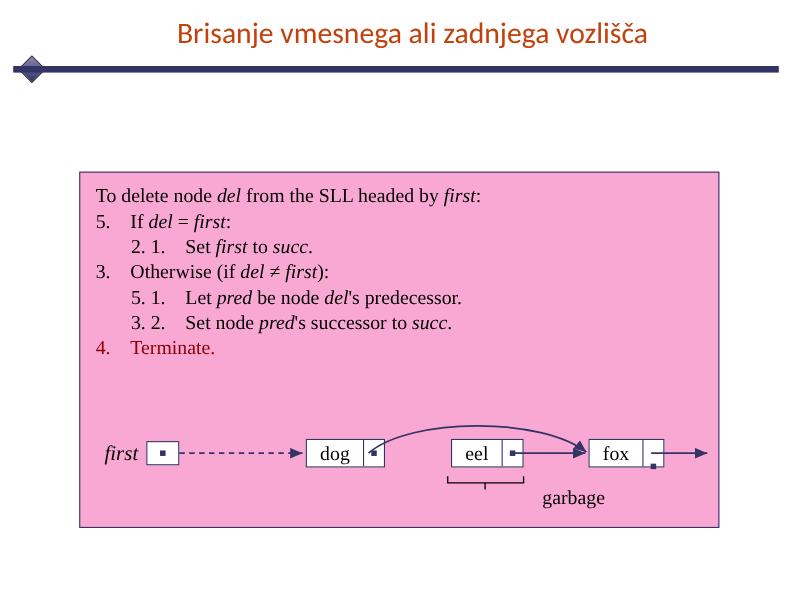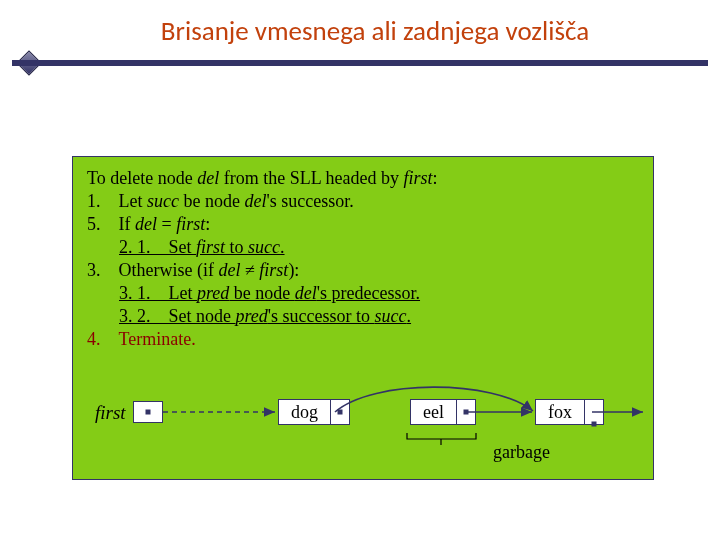--- a/index.html
+++ b/index.html
@@ -37,31 +37,31 @@
     transform: rotate(45deg);
     background: linear-gradient(135deg, #8888aa 0%, #333366 100%);
     border: 1px solid #222244;
   }
   .content-box {
     position: absolute;
     left: 72px;
     top: 156px;
     width: 582px;
     height: 324px;
-    background: #84cc16;
+    background: #f9a8d4;
     border: 1.5px solid #333366;
     padding: 10px 14px 8px 14px;
     font-family: "Times New Roman", serif;
     font-size: 18px;
     line-height: 1.28;
     color: #000;
   }
   .content-box .numlist { margin-left: 0; }
   .content-box .numitem { margin-left: 0; }
-  .content-box .subitem { margin-left: 32px; text-decoration: underline; }
+  .content-box .subitem { margin-left: 32px; }
   .term { color: #8b0000; }
   .i { font-style: italic; }
   .diagram {
     position: absolute;
     left: 0;
     bottom: 4px;
     width: 100%;
     height: 104px;
   }
   .first-label {
@@ -139,33 +139,30 @@
   <div class="title-bullet"></div>
   <div class="title-rule"></div>
 </div>
 
 <div class="content-box">
   <div class="numlist">
     <div class="numitem">
       <span>To delete node </span><span class="i">del</span><span> from the SLL headed by </span><span class="i">first</span><span>:</span>
     </div>
     <div class="numitem">
-      <span>1. Let </span><span class="i">succ</span><span> be node </span><span class="i">del</span><span>'s successor.</span>
-    </div>
-    <div class="numitem">
       <span>5. If </span><span class="i">del</span><span> = </span><span class="i">first</span><span>:</span>
     </div>
     <div class="subitem">
       <span>2. 1. Set </span><span class="i">first</span><span> to </span><span class="i">succ</span><span>.</span>
     </div>
     <div class="numitem">
       <span>3. Otherwise (if </span><span class="i">del</span><span> ≠ </span><span class="i">first</span><span>):</span>
     </div>
     <div class="subitem">
-      <span>3. 1. Let </span><span class="i">pred</span><span> be node </span><span class="i">del</span><span>'s predecessor.</span>
+      <span>5. 1. Let </span><span class="i">pred</span><span> be node </span><span class="i">del</span><span>'s predecessor.</span>
     </div>
     <div class="subitem">
       <span>3. 2. Set node </span><span class="i">pred</span><span>'s successor to </span><span class="i">succ</span><span>.</span>
     </div>
     <div class="numitem term">4. Terminate.</div>
   </div>
 
   <div class="diagram">
     <div class="first-label">first</div>
     <div class="first-box"></div>

